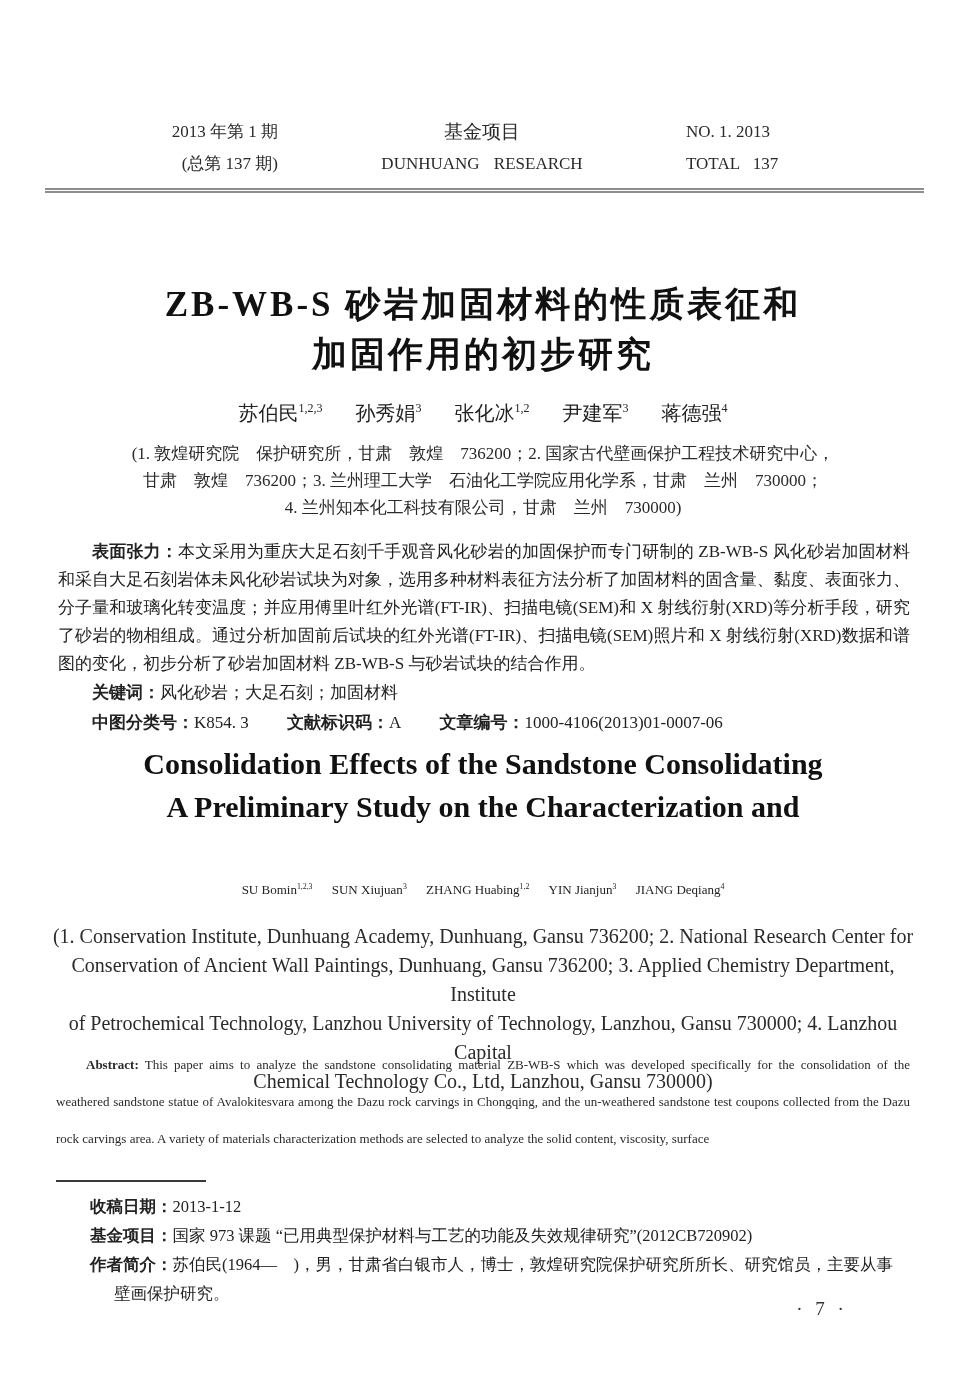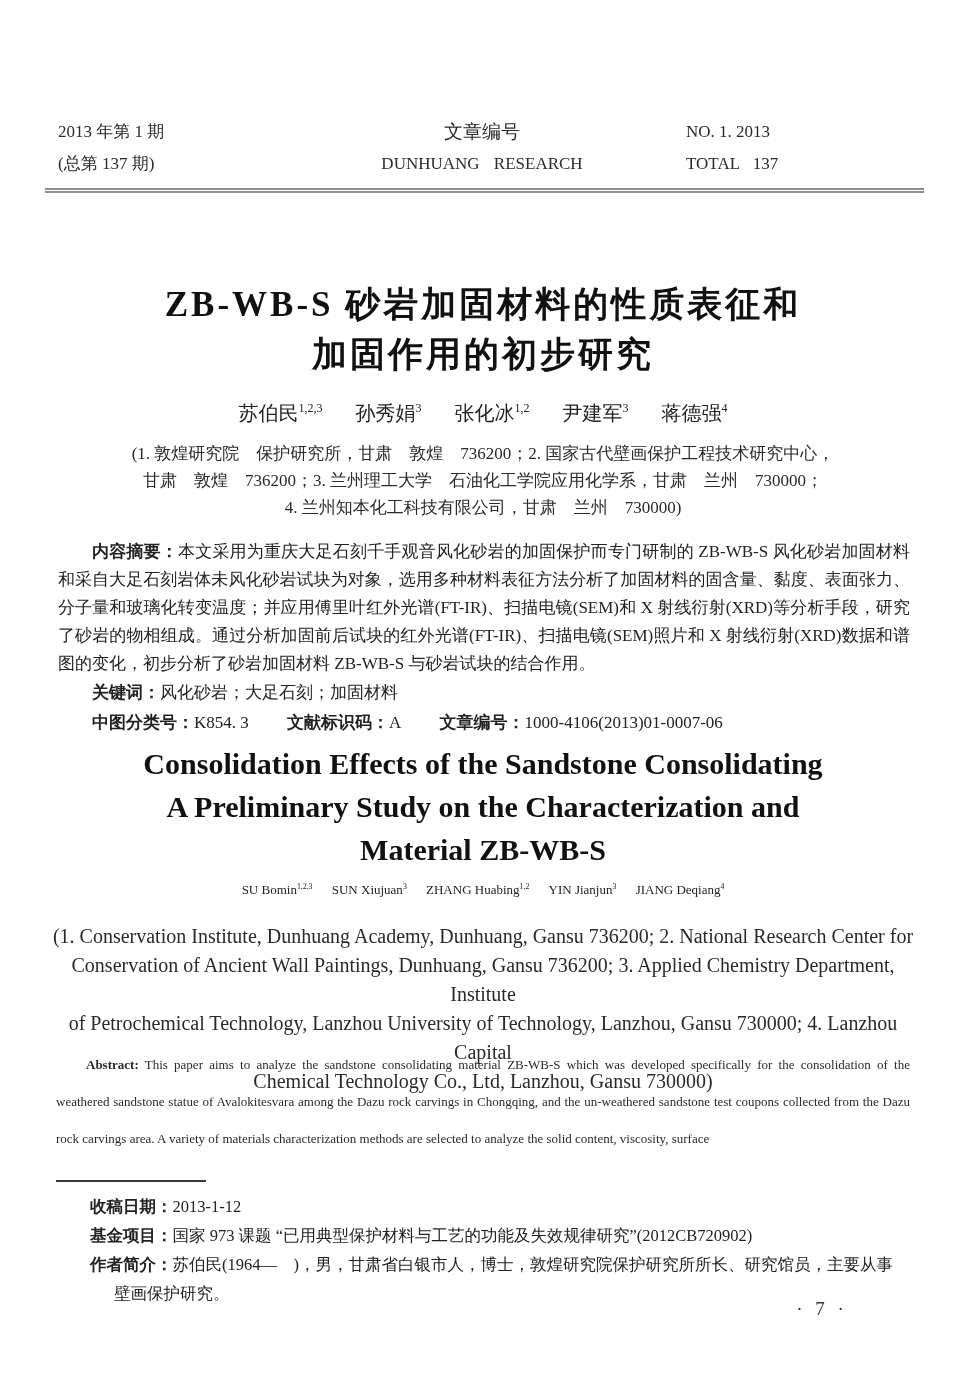--- a/index.html
+++ b/index.html
@@ -13,21 +13,21 @@
     font-family:"Liberation Serif", serif;
     overflow:hidden;
   }
 
   
   .jheader {
     position:absolute; top:116px; left:58px; right:60px;
     display:flex; justify-content:space-between; align-items:flex-start;
     font-size:17px; line-height:32px; color:#2a2a2a;
   }
-  .jheader .col-left  { text-align:left;  width:220px; }
+  .jheader .col-left  { text-align:right;  width:220px; }
   .jheader .col-center{ text-align:center; flex:1; }
   .jheader .col-right { width:220px; }
   .journal-cn { font-size:19px; }
   .journal-en { font-size:17px; word-spacing:10px; }
   .total-en   { word-spacing:9px; }
 
   .header-rule {
     position:absolute; top:188px; left:45px; right:42px;
     border-top:5px double #8d8d8d;
   }
@@ -105,21 +105,21 @@
 <body>
 
 <div class="page">
 
   <div class="jheader">
     <div class="col-left">
       <div>2013 年第 1 期</div>
       <div>(总第 137 期)</div>
     </div>
     <div class="col-center">
-      <div class="journal-cn">文章编号</div>
+      <div class="journal-cn">基金项目</div>
       <div class="journal-en">DUNHUANG RESEARCH</div>
     </div>
     <div class="col-right">
       <div>NO. 1. 2013</div>
       <div class="total-en">TOTAL 137</div>
     </div>
   </div>
   <div class="header-rule"></div>
 
   <div class="title-cn">
@@ -135,33 +135,32 @@
     <span class="author"><span>蒋德强</span><sup>4</sup></span>
   </div>
 
   <div class="affil-cn">
     <div>(1. 敦煌研究院　保护研究所，甘肃　敦煌　736200；2. 国家古代壁画保护工程技术研究中心，</div>
     <div>甘肃　敦煌　736200；3. 兰州理工大学　石油化工学院应用化学系，甘肃　兰州　730000；</div>
     <div>4. 兰州知本化工科技有限公司，甘肃　兰州　730000)</div>
   </div>
 
   <div class="meta-block">
-    <p class="abstract-cn"><span class="cn-label">内容摘要：</span><span>本文采用为重庆大足石刻千手观音风化砂岩的加固保护而专门研制的 ZB-WB-S 风化砂岩加固材料和采自大足石刻岩体未风化砂岩试块为对象，选用多种材料表征方法分析了加固材料的固含量、黏度、表面张力、分子量和玻璃化转变温度；并应用傅里叶红外光谱(FT-IR)、扫描电镜(SEM)和 X 射线衍射(XRD)等分析手段，研究了砂岩的物相组成。通过分析加固前后试块的红外光谱(FT-IR)、扫描电镜(SEM)照片和 X 射线衍射(XRD)数据和谱图的变化，初步分析了砂岩加固材料 ZB-WB-S 与砂岩试块的结合作用。</span></p>
+    <p class="abstract-cn"><span class="cn-label">表面张力：</span><span>本文采用为重庆大足石刻千手观音风化砂岩的加固保护而专门研制的 ZB-WB-S 风化砂岩加固材料和采自大足石刻岩体未风化砂岩试块为对象，选用多种材料表征方法分析了加固材料的固含量、黏度、表面张力、分子量和玻璃化转变温度；并应用傅里叶红外光谱(FT-IR)、扫描电镜(SEM)和 X 射线衍射(XRD)等分析手段，研究了砂岩的物相组成。通过分析加固前后试块的红外光谱(FT-IR)、扫描电镜(SEM)照片和 X 射线衍射(XRD)数据和谱图的变化，初步分析了砂岩加固材料 ZB-WB-S 与砂岩试块的结合作用。</span></p>
     <p class="kw-line"><span class="cn-label">关键词：</span><span>风化砂岩；大足石刻；加固材料</span></p>
     <p class="clc-line">
       <span class="pair"><span class="cn-label">中图分类号：</span><span>K854. 3</span></span>
       <span class="pair"><span class="cn-label">文献标识码：</span><span>A</span></span>
       <span class="pair"><span class="cn-label">文章编号：</span><span>1000-4106(2013)01-0007-06</span></span>
     </p>
   </div>
 
   <div class="title-en">
     <div>Consolidation Effects of the Sandstone Consolidating</div>
     <div>A Preliminary Study on the Characterization and</div>
-    <div>Material ZB-WB-S</div>
   </div>
 
   <div class="authors-en">
     <span class="author"><span>SU Bomin</span><sup>1,2,3</sup></span>
     <span class="author"><span>SUN Xiujuan</span><sup>3</sup></span>
     <span class="author"><span>ZHANG Huabing</span><sup>1,2</sup></span>
     <span class="author"><span>YIN Jianjun</span><sup>3</sup></span>
     <span class="author"><span>JIANG Deqiang</span><sup>4</sup></span>
   </div>
 

